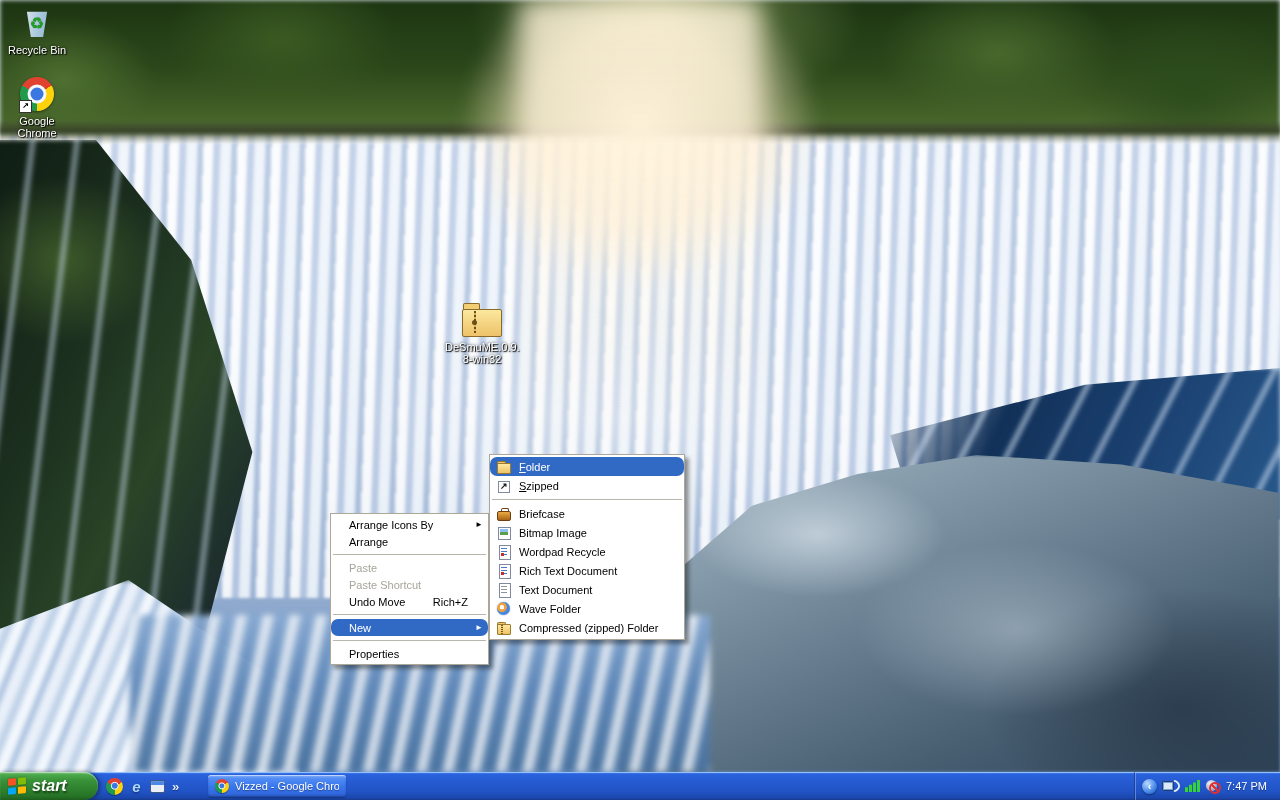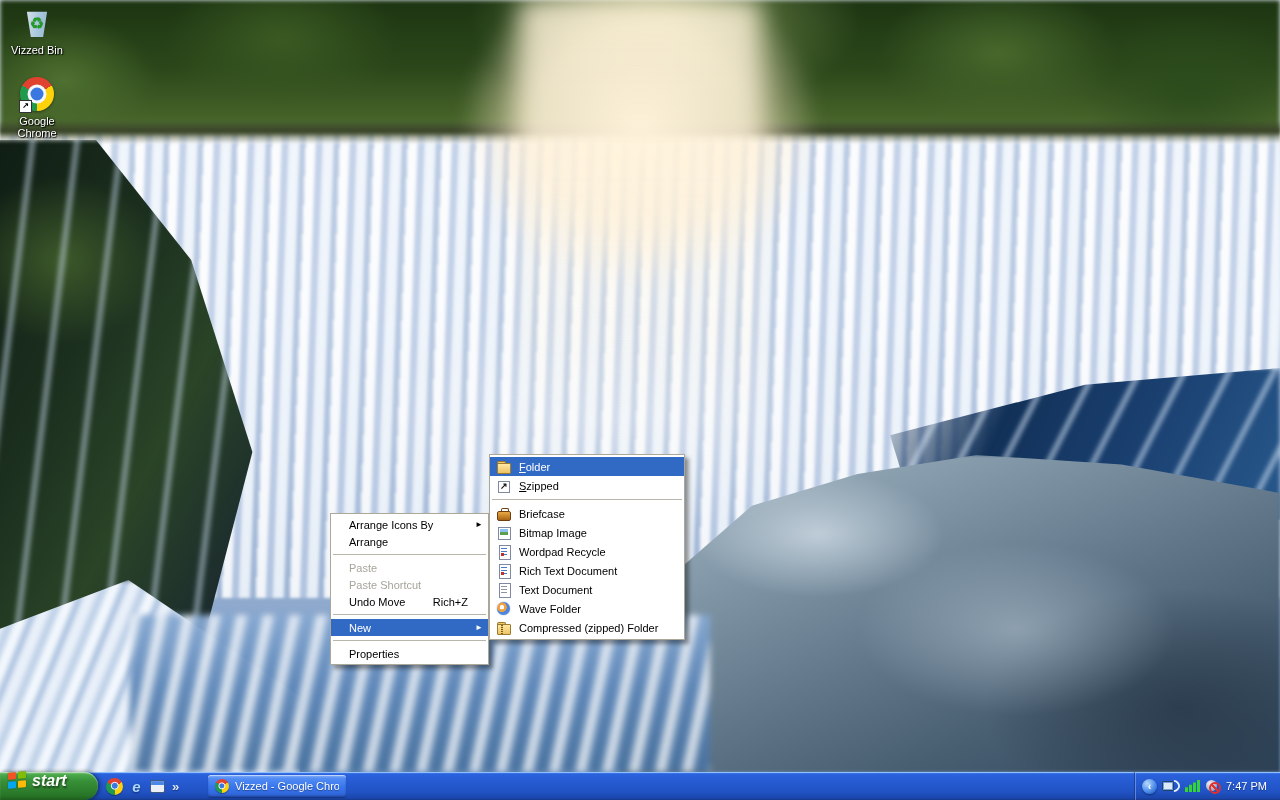--- a/index.html
+++ b/index.html
@@ -90,21 +90,21 @@
     box-shadow:4px 4px 4px rgba(0,0,0,.38);padding:2px 0;}
   #ctx-menu{left:330px;top:513px;width:159px;z-index:50;}
   #new-submenu{left:489px;top:454px;width:196px;z-index:60;}
   .mi{position:relative;height:17px;font-size:11px;color:#000;display:flex;align-items:center;
     padding:0 20px 0 18px;white-space:nowrap;}
   #new-submenu .mi{height:19px;padding:0 14px 0 6px;gap:7px;}
   .mi .lbl{white-space:nowrap;}
   .mi .accel{margin-left:auto;}
   .mi .arrow{position:absolute;right:5px;top:50%;transform:translateY(-50%);font-size:8px;line-height:8px;}
   .mi.disabled{color:#a7a49a;}
-  .mi.hl{background:#316ac5;color:#fff;}
+  .mi.hl{background:#316ac5;color:#fff;border-radius:7px;}
   .msep{height:1px;background:#b8b5aa;margin:4px 2px;}
   .u{text-decoration:underline;}
 
   
   .ic{width:16px;height:16px;position:relative;flex:0 0 16px;}
   .ic-folder::before,.ic-zip::before{content:"";position:absolute;left:1px;top:2px;width:7px;height:4px;
     background:#efc868;border:1px solid #9c7a2e;border-bottom:none;border-radius:2px 2px 0 0;}
   .ic-folder::after,.ic-zip::after{content:"";position:absolute;left:1px;top:4px;width:12px;height:9px;
     background:linear-gradient(180deg,#ffe9a2,#eec264);border:1px solid #9c7a2e;border-radius:1px;}
   .ic-zip .zl{position:absolute;left:5px;top:5px;width:2px;height:9px;z-index:2;
@@ -128,21 +128,21 @@
     background:radial-gradient(circle at 38% 40%, #ffffff 0 18%, #f0a03c 22% 40%, #4a86e0 46% 72%, #1c4f9c 100%);
     box-shadow:0 0 1px #16407e;}
 
   
   #taskbar{position:absolute;left:0;bottom:0;width:1280px;height:28px;z-index:100;
     background:linear-gradient(180deg,#5c96ee 0%,#3a77e8 4%,#2a61dc 9%,#2458cd 45%,#2153c4 70%,#1b47ad 92%,#163a8e 100%);}
   #taskbar::before{content:"";position:absolute;top:0;left:0;right:0;height:1px;background:rgba(160,200,255,.85);}
   #start-btn{position:absolute;left:0;top:0;width:98px;height:28px;border-radius:0 14px 14px 0;
     background:linear-gradient(180deg,#7fc47f 0%,#4aa94a 10%,#389038 32%,#2f822f 60%,#277427 85%,#1d5e1d 100%);
     box-shadow:inset 0 1px 1px rgba(255,255,255,.5), 2px 0 4px rgba(0,0,0,.45);
-    display:flex;align-items:flex-start;gap:6px;padding-left:8px;box-sizing:border-box;}
+    display:flex;align-items:center;gap:6px;padding-left:8px;box-sizing:border-box;}
   .flag{width:18px;height:16px;position:relative;transform:skewY(-6deg);flex:0 0 18px;}
   .flag i{position:absolute;width:8px;height:7px;border-radius:1px;box-shadow:0 0 2px rgba(0,0,0,.35);}
   .flag .f1{left:0;top:0;background:#f35325;} .flag .f2{right:0;top:0;background:#81bc06;}
   .flag .f3{left:0;bottom:0;background:#05a6f0;} .flag .f4{right:0;bottom:0;background:#ffba08;}
   #start-label{font-size:16px;font-weight:bold;font-style:italic;color:#fff;
     text-shadow:1px 2px 2px rgba(0,0,0,.5);}
   #quick-launch{position:absolute;left:106px;top:0;height:28px;display:flex;align-items:center;gap:5px;}
   .ql-ic{width:17px;height:17px;position:relative;display:inline-block;}
   .ic-chrome{border-radius:50%;
     background:conic-gradient(from -60deg,#e0422f 0 120deg,#fdd20a 120deg 240deg,#229a4d 240deg 360deg);
@@ -201,34 +201,45 @@
     <i class="wp wp-rightrock"></i>
     <i class="wp wp-pool"></i>
     <i class="wp wp-haze"></i>
   </div>
 
   <div class="dicon" id="icon-recycle">
     <div class="art">
       <i class="rb-body"></i>
       <span class="rb-glyph">♻</span>
     </div>
-    <div class="dlabel">Vizzed Bin</div>
+    <div class="dlabel">Recycle Bin</div>
   </div>
 
   <div class="dicon" id="icon-chrome">
     <div class="art">
       <i class="chrome-orb"></i>
       <span class="sc-badge">↗</span>
     </div>
     <div class="dlabel">
       <div>Google</div>
       <div>Chrome</div>
     </div>
   </div>
 
+  <div class="dicon" id="icon-desmume">
+    <div class="art zipfolder">
+      <i class="zf-tab"></i>
+      <i class="zf-body"></i>
+      <i class="zf-zip"></i>
+    </div>
+    <div class="dlabel">
+      <div>DeSmuME.0.9.</div>
+      <div>8-win32</div>
+    </div>
+  </div>
 
   <div class="xp-menu" id="ctx-menu">
     <div class="mi">
       <span class="lbl">Arrange Icons By</span>
       <span class="arrow">►</span>
     </div>
     <div class="mi">
       <span class="lbl">Arrange</span>
     </div>
     <div class="msep"></div>

